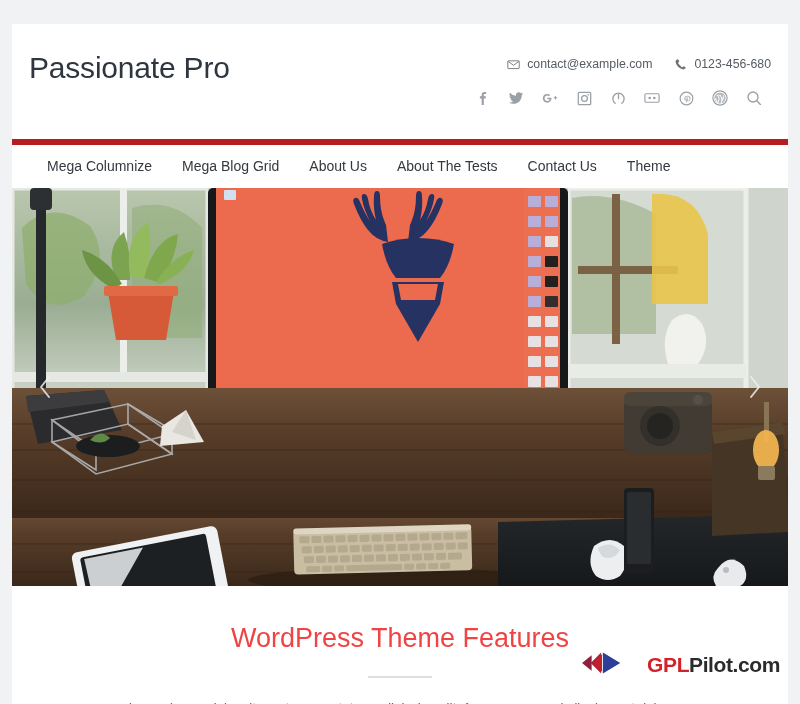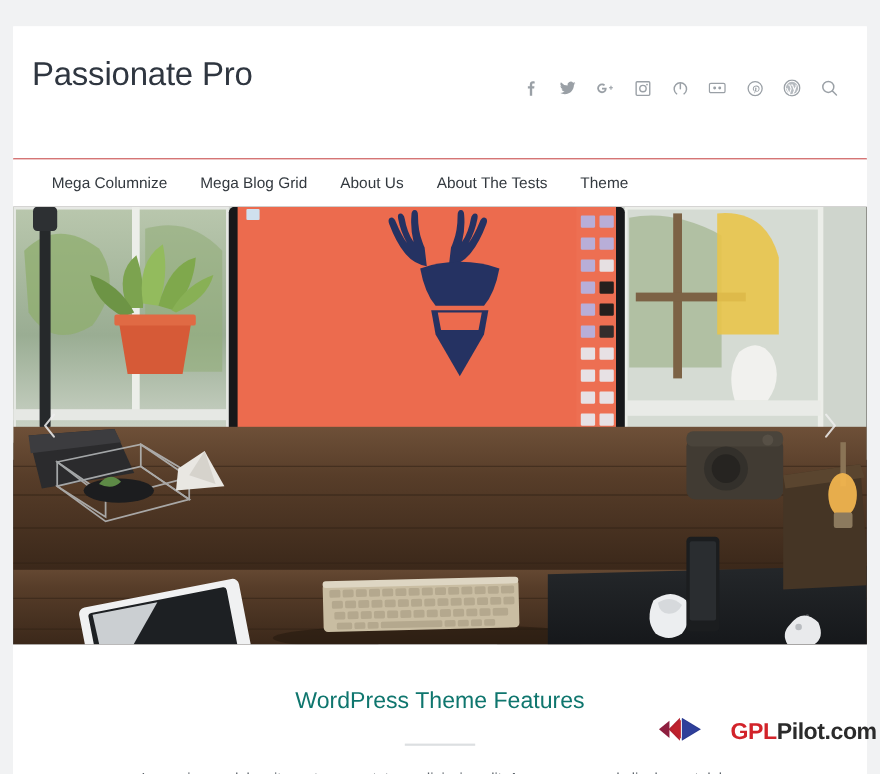--- a/index.html
+++ b/index.html
@@ -19,21 +19,21 @@
     left: 12px; top: 24px;
     width: 776px; height: 690px;
     background: #ffffff;
   }
 
   
   .site-header {
     position: relative;
     height: 121px;
     background: #ffffff;
-    border-bottom: 1px solid #b91c1c;
+    border-bottom: 6px solid #b91c1c;
   }
   .brand { position: absolute; left: 17px; top: 27px; }
   .site-title {
     font-size: 30px;
     font-weight: 400;
     color: #2f3640;
     letter-spacing: -0.2px;
     line-height: 34px;
     white-space: nowrap;
   }
@@ -127,41 +127,41 @@
 
   
   .features {
     position: relative;
     background: #ffffff;
     padding-top: 36px;
     text-align: center;
     height: 128px;
   }
   .features h2 {
-    font-size: 21px;
+    font-size: 27px;
     font-weight: 400;
-    color: #0f766e;
+    color: #ef4444;
     line-height: 32px;
   }
   .features-divider {
     width: 64px; height: 2px;
     background: #dcdfe1;
     margin: 22px auto 0;
   }
   .features p {
     margin-top: 20px;
     font-size: 13.3px;
     color: #5c636a;
     line-height: 19px;
   }
 
   
   .watermark {
     position: absolute;
-    right: 3px; top: 650px;
+    right: 20px; top: 650px;
     display: flex;
     align-items: center;
     gap: 25px;
     z-index: 40;
   }
   .wm-text {
     font-size: 21px;
     font-weight: bold;
     letter-spacing: -0.4px;
     white-space: nowrap;
@@ -174,20 +174,39 @@
 
 <div id="page">
   <div class="site">
 
     <header class="site-header">
       <div class="brand">
         <div class="site-title">Passionate Pro</div>
       </div>
 
       <div class="header-right">
+        <div class="contact-row">
+          <a class="contact-item">
+            <span>
+              <svg width="13" height="13" viewBox="0 0 16 16" fill="none" stroke="#6b7177" stroke-width="1.1">
+                <rect x="1" y="3.5" width="14" height="9.5" rx="0.6"></rect>
+                <path d="M1.4 4.2 L8 9 L14.6 4.2"></path>
+              </svg>
+            </span>
+            <span>contact@example.com</span>
+          </a>
+          <a class="contact-item">
+            <span>
+              <svg width="13" height="13" viewBox="0 0 16 16" fill="#6b7177">
+                <path d="M4.2 1.6 C3.4 1.6 2 3 2 4.4 c0 4.4 5.2 9.6 9.6 9.6 1.4 0 2.8-1.4 2.8-2.2 0-.4-1.9-1.8-2.4-1.8-.4 0-1 .9-1.4 1.3-.3.3-.7.2-1 0C8.3 10.3 6 8 5.2 6.6c-.2-.3-.3-.7 0-1C5.6 5.2 6.5 4.6 6.5 4.2c0-.5-1.5-2.6-2.3-2.6z"></path>
+              </svg>
+            </span>
+            <span>0123-456-680</span>
+          </a>
+        </div>
 
         <div class="social-row">
           <a class="social-ico">
             <svg width="15" height="15" viewBox="0 0 16 16" fill="#9aa0a6">
                 <path d="M10.3 3.1h1.5V1.1C11.5 1.1 10.8 1 10 1 8.3 1 7.1 2.1 7.1 4v1.7H5.2v2.2h1.9V15h2.3V7.9h1.9l.3-2.2H9.4V4.2c0-.7.2-1.1.9-1.1z"></path>
               </svg>
           </a>
           <a class="social-ico">
             <svg width="16" height="16" viewBox="0 0 16 16" fill="#9aa0a6">
                 <path d="M15.3 3.6c-.5.25-1.1.42-1.7.5.6-.37 1.06-.95 1.28-1.64-.57.34-1.2.58-1.87.71A2.93 2.93 0 0 0 7.98 5.8 8.33 8.33 0 0 1 1.93 2.7a2.93 2.93 0 0 0 .9 3.9 2.9 2.9 0 0 1-1.32-.36v.04c0 1.4 1 2.58 2.33 2.85-.42.12-.88.14-1.32.05a2.94 2.94 0 0 0 2.73 2.03 5.88 5.88 0 0 1-4.34 1.21 8.3 8.3 0 0 0 4.5 1.32c5.4 0 8.36-4.48 8.36-8.36v-.38c.57-.41 1.07-.93 1.46-1.52z"></path>
@@ -241,20 +260,21 @@
         </div>
       </div>
     </header>
 
     <div class="nav-wrap">
       <nav class="nav">
         <a class="nav-item">Mega Columnize</a>
         <a class="nav-item">Mega Blog Grid</a>
         <a class="nav-item">About Us</a>
         <a class="nav-item">About The Tests</a>
+        <a class="nav-item">Contact Us</a>
         <a class="nav-item">Theme</a>
       </nav>
     </div>
 
     <section class="hero">
       <svg class="hero-canvas" viewBox="0 0 776 398" preserveAspectRatio="none">
         <defs>
           <linearGradient id="wood" x1="0" y1="0" x2="0" y2="1">
             <stop offset="0" stop-color="#6e5038"></stop>
             <stop offset="0.35" stop-color="#573d29"></stop>

